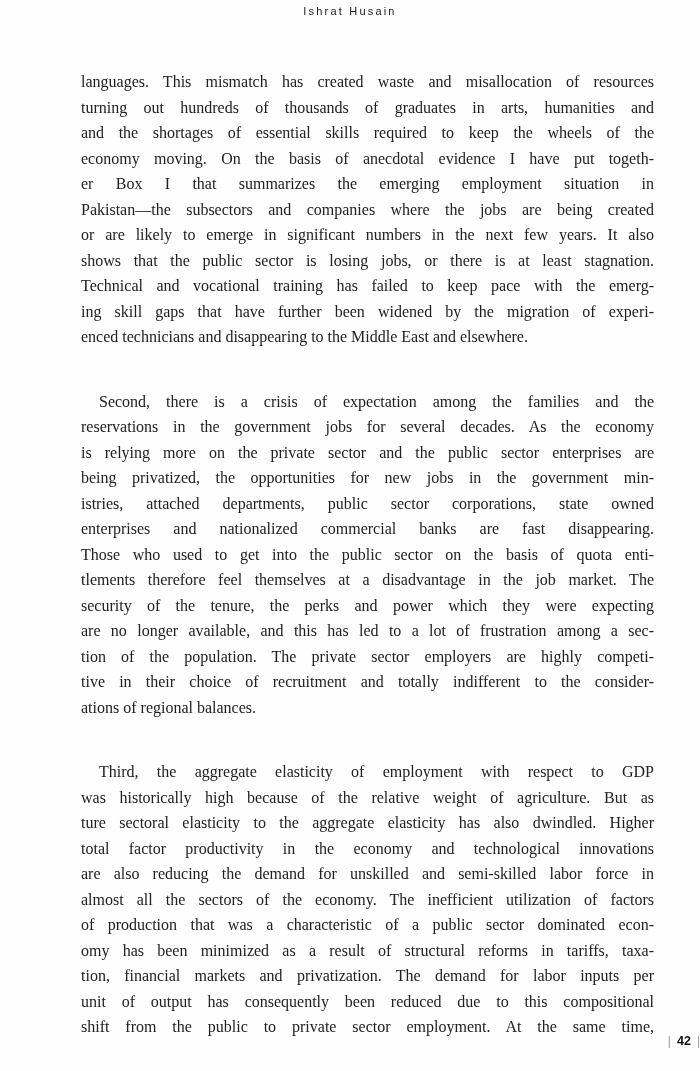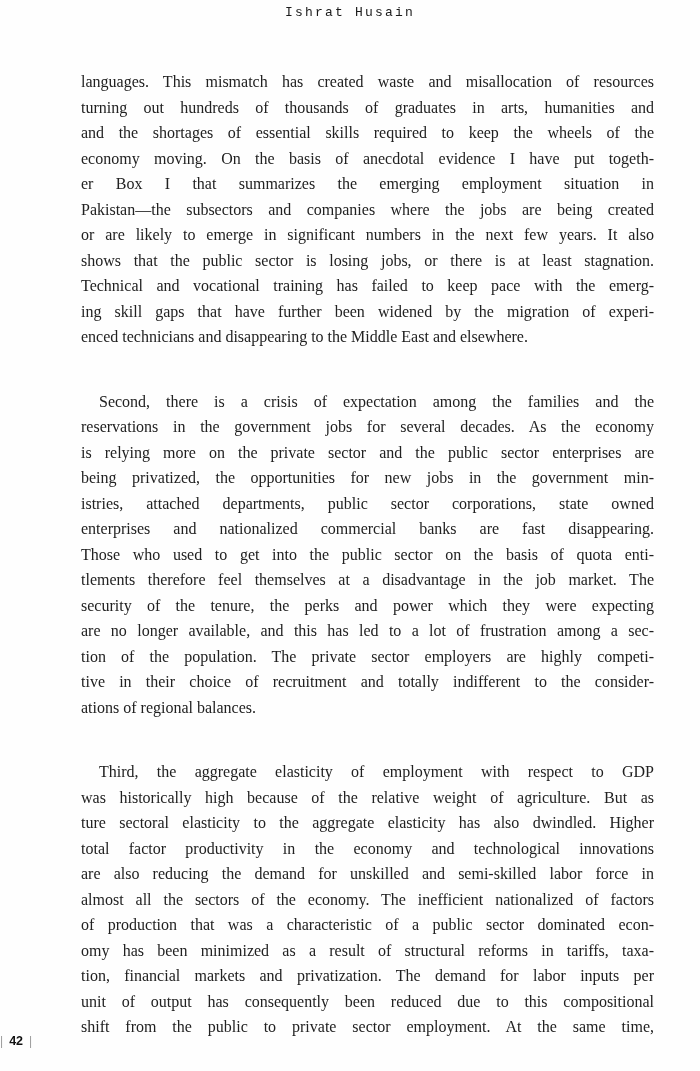--- a/index.html
+++ b/index.html
@@ -11,22 +11,22 @@
     font-family: "Liberation Serif", "DejaVu Serif", serif;
   }
   .page {
     position: absolute; inset: 0;
     background: #fefefe;
   }
   .running-head {
     position: absolute;
     top: 5px; left: 0; right: 0;
     text-align: center;
-    font-family: Liberation Mono, monospace;
-    font-size: 13px;
+    font-family: Liberation Sans, sans-serif;
+    font-size: 11px;
     letter-spacing: 2.2px;
     color: #1a1a1a;
   }
   .text-block {
     position: absolute;
     left: 81px;
     top: 69px;
     width: 573px;
     font-size: 16px;
     line-height: 25.5px;
@@ -38,21 +38,21 @@
     text-align-last: justify;
     height: 25.5px;
     overflow: hidden;
     white-space: nowrap;
   }
   .line.last { text-align-last: left; }
   .line.first-indent { text-indent: 18px; margin-top: 39px; }
   .footer {
     position: absolute;
     top: 1034px; left: 0; right: 0;
-    text-align: left;
+    text-align: right;
     font-family: "Liberation Sans", "DejaVu Sans", sans-serif;
     font-size: 12px;
     color: #9a9a9a;
   }
   .footer .bar { color: #9a9a9a; font-weight: 400; }
   .footer .num {
     color: #111;
     font-weight: 700;
     font-size: 12.5px;
     margin: 0 6px;
@@ -93,21 +93,21 @@
         <div class="line">tion of the population. The private sector employers are highly competi-</div>
         <div class="line">tive in their choice of recruitment and totally indifferent to the consider-</div>
         <div class="line last">ations of regional balances.</div>
       </div>
       <div class="para">
         <div class="line first-indent">Third, the aggregate elasticity of employment with respect to GDP</div>
         <div class="line">was historically high because of the relative weight of agriculture. But as</div>
         <div class="line">ture sectoral elasticity to the aggregate elasticity has also dwindled. Higher</div>
         <div class="line">total factor productivity in the economy and technological innovations</div>
         <div class="line">are also reducing the demand for unskilled and semi-skilled labor force in</div>
-        <div class="line">almost all the sectors of the economy. The inefficient nationalized of factors</div>
+        <div class="line">almost all the sectors of the economy. The inefficient utilization of factors</div>
         <div class="line">of production that was a characteristic of a public sector dominated econ-</div>
         <div class="line">omy has been minimized as a result of structural reforms in tariffs, taxa-</div>
         <div class="line">tion, financial markets and privatization. The demand for labor inputs per</div>
         <div class="line">unit of output has consequently been reduced due to this compositional</div>
         <div class="line">shift from the public to private sector employment. At the same time,</div>
       </div>
     </div>
 
   <div class="footer">
     <span class="bar">|</span><span class="num">42</span><span class="bar">|</span>

